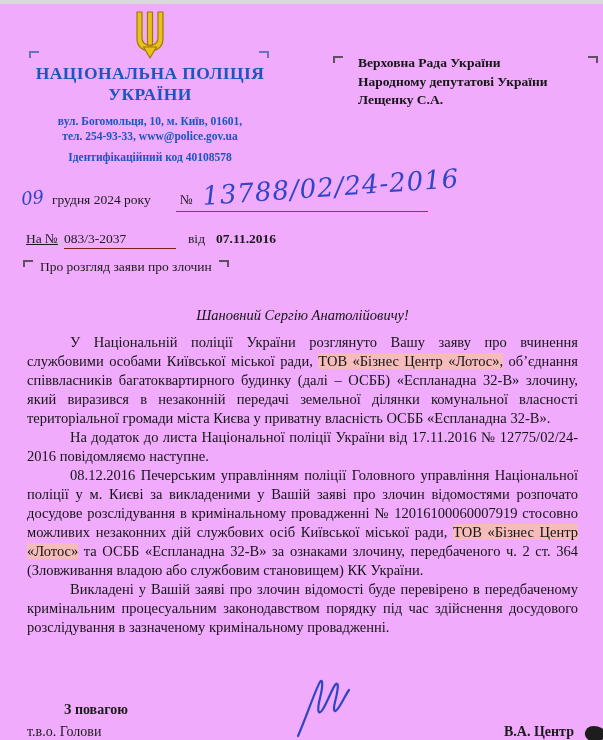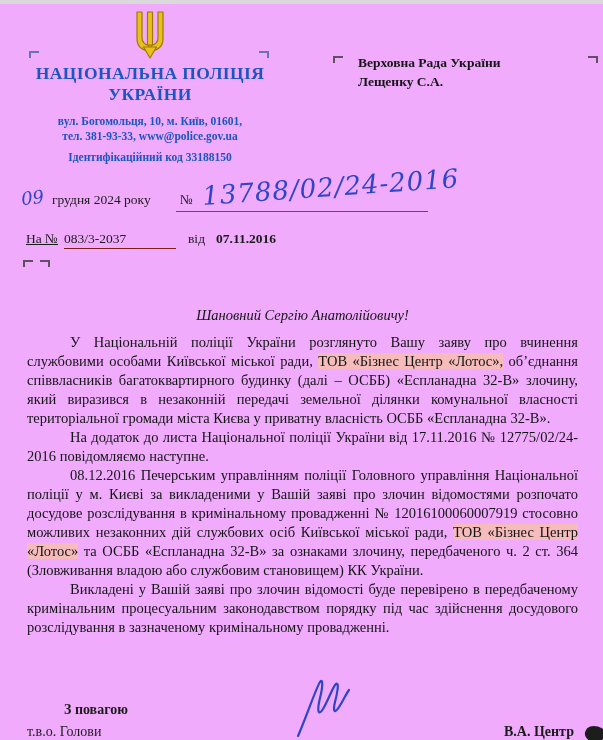--- a/index.html
+++ b/index.html
@@ -74,48 +74,50 @@
           <path d="M13.5 38 h13 l-6.5 11 Z"></path>
         </g>
       </svg>
     </div>
     <div class="org-name">
       <div>НАЦІОНАЛЬНА ПОЛІЦІЯ</div>
       <div>УКРАЇНИ</div>
     </div>
     <div class="address">
       <div>вул. Богомольця, 10, м. Київ, 01601,</div>
-      <div>тел. 381-93-33, www@police.gov.ua</div>
+      <div>тел. 254-93-33, www@police.gov.ua</div>
     </div>
-    <div class="idcode">Ідентифікаційний код 33188150</div>
+    <div class="idcode">Ідентифікаційний код 40108578</div>
   </div>
 
   <span class="corner tl blue" style="left:29px; top:47px;"></span>
   <span class="corner tr blue" style="left:259px; top:47px;"></span>
 
   <span class="corner tl" style="left:333px; top:52px;"></span>
   <span class="corner tr" style="left:588px; top:52px;"></span>
   <div class="recipient">
     <div>Верховна Рада України</div>
+    <div>Народному депутатові України</div>
     <div>Лещенку С.А.</div>
   </div>
 
   <span class="hand day-hand">09</span>
   <span class="date-printed">грудня 2024 року</span>
   <span class="no-label">№</span>
   <span class="number-underline"></span>
   <span class="hand number-hand">13788/02/24-2016</span>
 
   <span class="reply-label">На №</span>
   <span class="reply-number">083/3-2037</span>
   <span class="from-label">від</span>
   <span class="reply-date">07.11.2016</span>
 
   <div class="subject-row">
     <span class="corner tl"></span>
+    <span class="subject-text">Про розгляд заяви про злочин</span>
     <span class="corner tr"></span>
   </div>
 
   <div class="body-text">
     <div class="salutation">Шановний Сергію Анатолійовичу!</div>
 
     <p class="para"><span>У Національній поліції України розглянуто Вашу заяву про вчинення службовими особами Київської міської ради, </span><span class="hl">ТОВ «Бізнес Центр «Лотос»,</span><span> об’єднання співвласників багатоквартирного будинку (далі – ОСББ) «Еспланадна 32-В» злочину, який виразився в незаконній передачі земельної ділянки комунальної власності територіальної громади міста Києва у приватну власність ОСББ «Еспланадна 32-В».</span></p>
 
     <p class="para">На додаток до листа Національної поліції України від 17.11.2016 № 12775/02/24-2016 повідомляємо наступне.</p>
 

